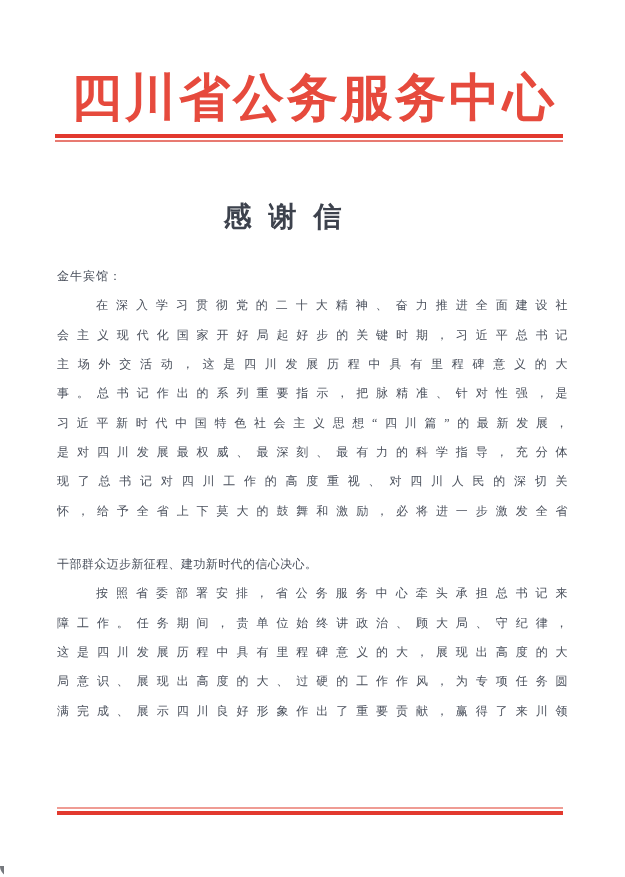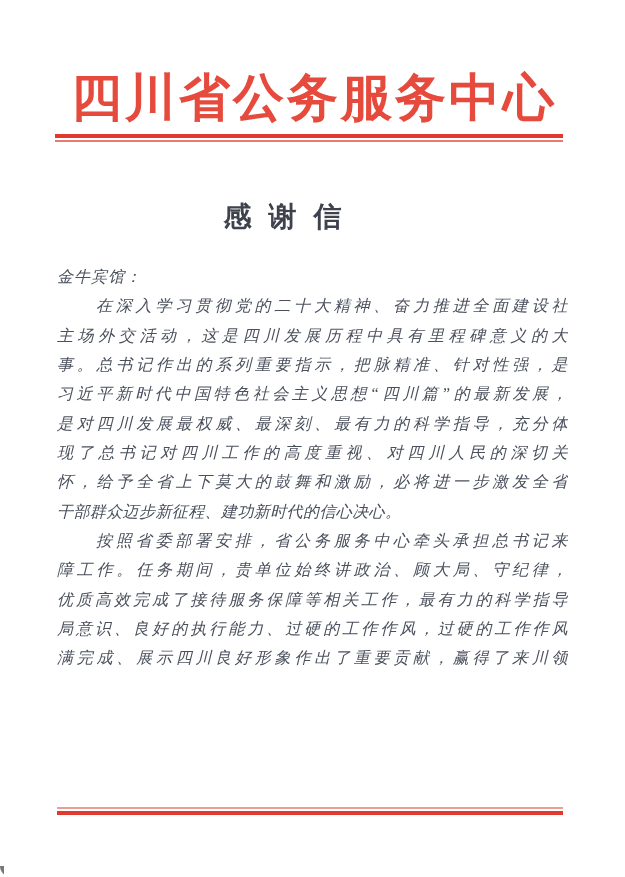--- a/index.html
+++ b/index.html
@@ -53,36 +53,35 @@
     letter-spacing: 17px;
     padding-left: 17px;
     box-sizing: border-box;
     color: var(--title-text, #3d424d);
   }
   .letter-body {
     position: absolute;
     left: 57px;
     top: 262px;
     width: 511px;
-    font-size: 16px;
+    font-size: 12px;
     color: var(--body-text, #4a505c);
-    font-style: italic;
   }
   .line {
     height: 29.35px;
     line-height: 29.35px;
     overflow: hidden;
     text-align: justify;
     text-align-last: justify;
     text-justify: inter-character;
     letter-spacing: 0.4px;
     white-space: nowrap;
   }
   .line.first { padding-left: 39px; }
-  .line.last  { text-align-last: left; white-space: normal; }
+  .line.last  { text-align-last: left; white-space: normal; margin-top: 24px; }
   .salutation {
     height: 29.35px;
     line-height: 29.35px;
     letter-spacing: 1px;
     color: var(--body-text, #4a505c);
   }
   .corner-speck {
     position: absolute;
     left: 0;
     top: 866px;
@@ -103,31 +102,32 @@
     <div class="gap"></div>
     <div class="thin"></div>
   </div>
 
   <h1 class="doc-title">感谢信</h1>
 
   <div class="letter-body">
     <div class="salutation">金牛宾馆：</div>
     <div id="paraContainer">
         <div class="line first">在深入学习贯彻党的二十大精神、奋力推进全面建设社</div>
+        <div class="line">会主义现代化国家开好局起好步的关键时期，习近平总书记</div>
         <div class="line">主场外交活动，这是四川发展历程中具有里程碑意义的大</div>
         <div class="line">事。总书记作出的系列重要指示，把脉精准、针对性强，是</div>
         <div class="line">习近平新时代中国特色社会主义思想“四川篇”的最新发展，</div>
         <div class="line">是对四川发展最权威、最深刻、最有力的科学指导，充分体</div>
         <div class="line">现了总书记对四川工作的高度重视、对四川人民的深切关</div>
         <div class="line">怀，给予全省上下莫大的鼓舞和激励，必将进一步激发全省</div>
         <div class="line last">干部群众迈步新征程、建功新时代的信心决心。</div>
         <div class="line first">按照省委部署安排，省公务服务中心牵头承担总书记来</div>
         <div class="line">障工作。任务期间，贵单位始终讲政治、顾大局、守纪律，</div>
-        <div class="line">优质高效完成了接待服务保障等相关工作，最有力的科学指导</div>
-        <div class="line">局意识、良好的执行能力、过硬的工作作风，过硬的工作作风</div>
+        <div class="line">这是四川发展历程中具有里程碑意义的大，展现出高度的大</div>
+        <div class="line">局意识、展现出高度的大、过硬的工作作风，为专项任务圆</div>
         <div class="line">满完成、展示四川良好形象作出了重要贡献，赢得了来川领</div>
       </div>
   </div>
 
   <div class="rule rule-bottom">
     <div class="thin"></div>
     <div class="gap"></div>
     <div class="thick"></div>
   </div>
 

